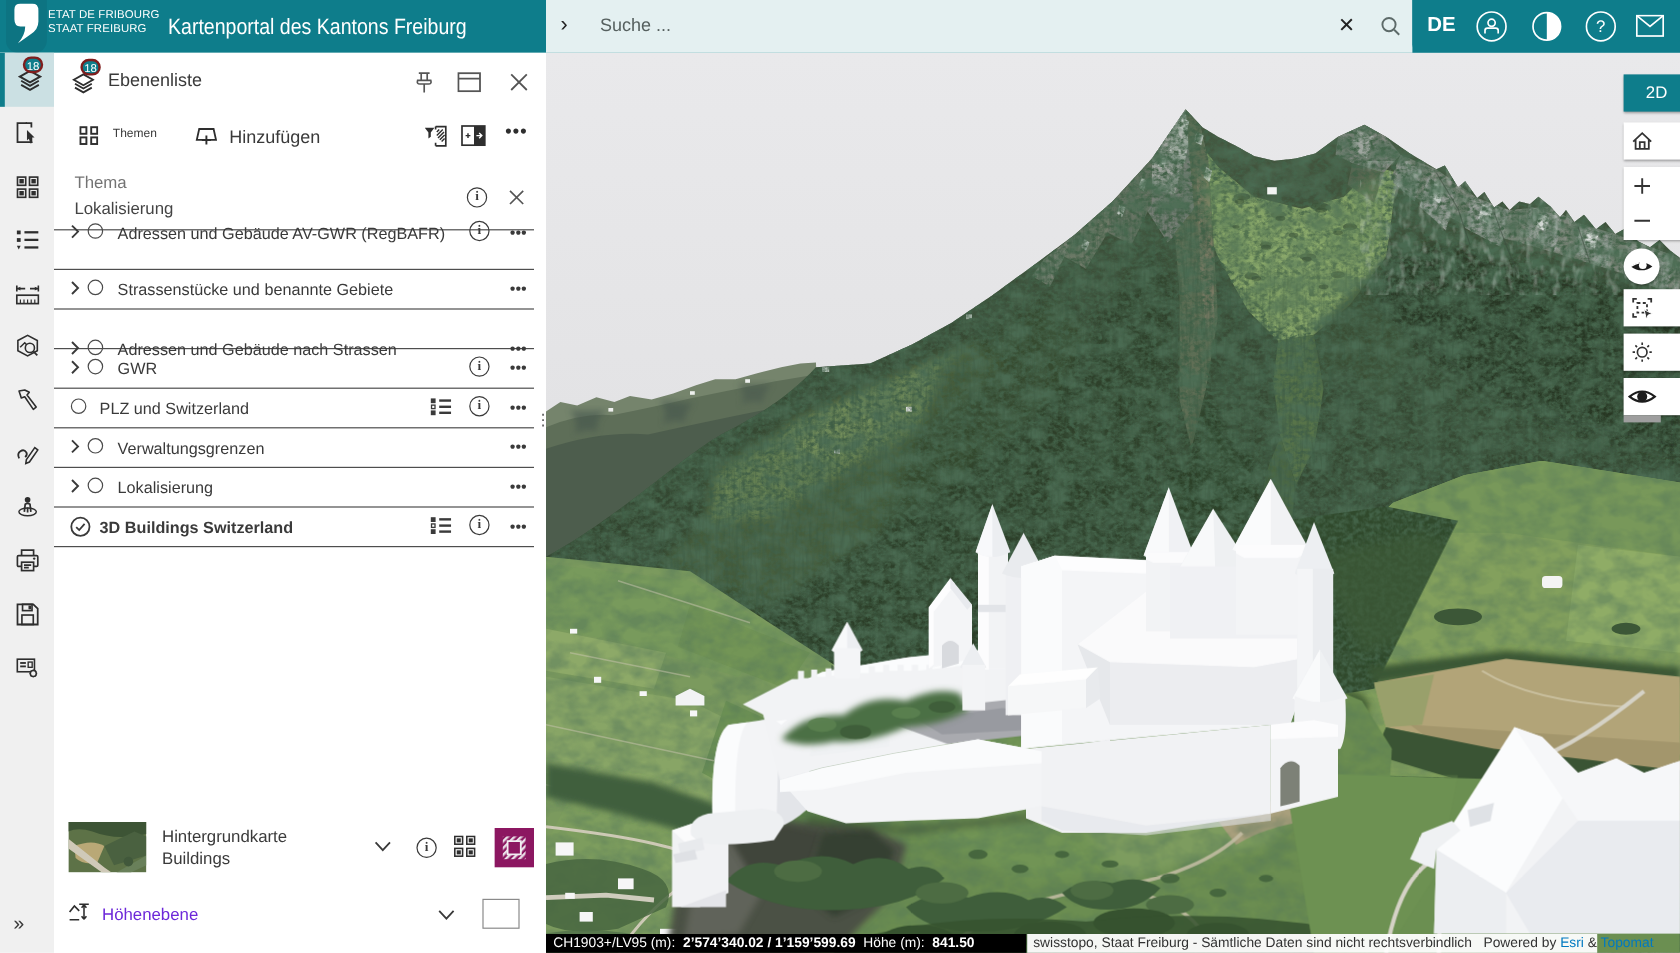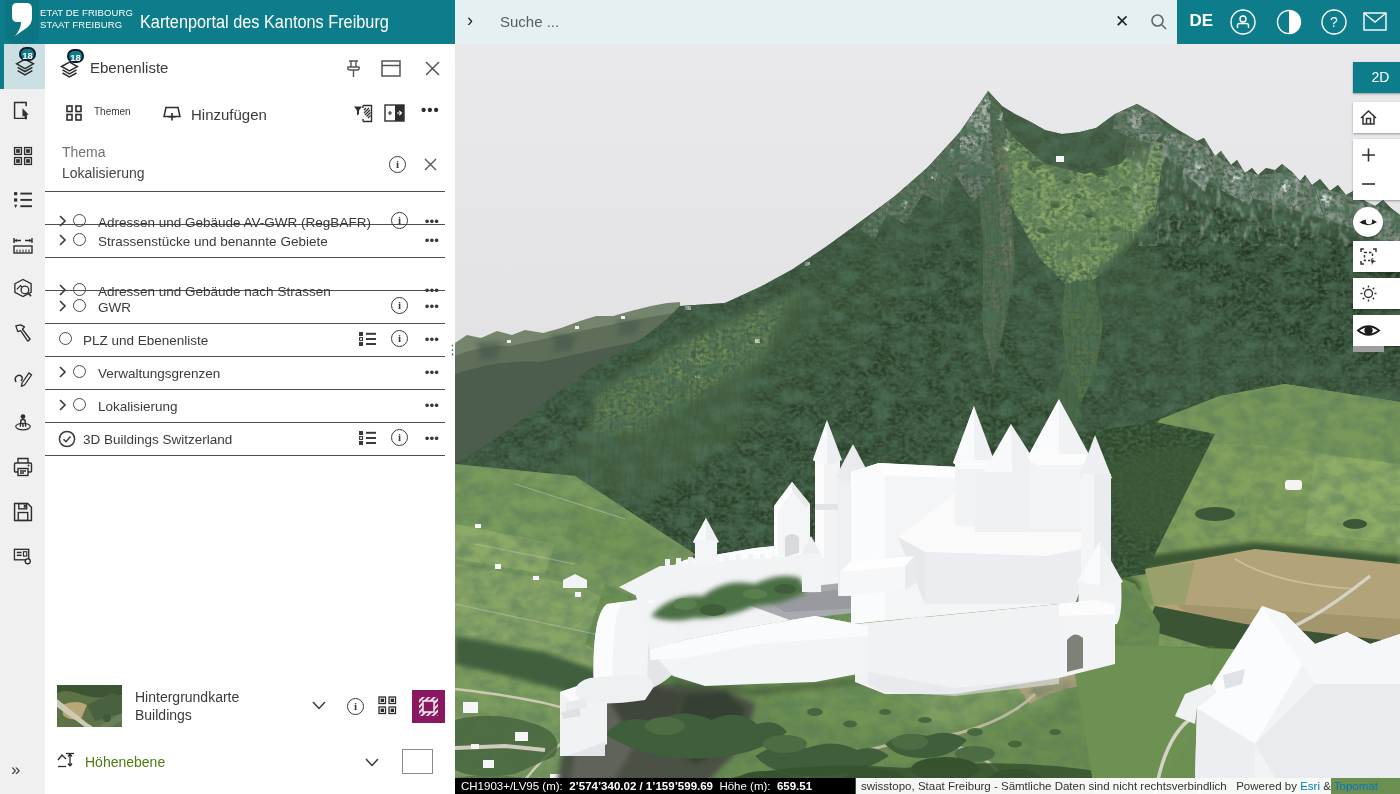--- a/index.html
+++ b/index.html
@@ -15,21 +15,21 @@
   #searchbar .ph { position:absolute; left:45px; top:13px; color:#56605f; font-size:15px; }
   #searchbar .x { position:absolute; left:660px; top:11px; color:#222; font-size:17px; }
   #hdr-right { position:absolute; right:0; top:0; width:223px; height:43px; background:#0e7d8b; border-radius:0 0 0 6px; }
   .hic { position:absolute; top:9px; }
   
   #rail { position:absolute; left:0; top:44px; width:45px; height:750px; background:#f0f0f0; }
   #rail .cell1 { position:absolute; left:0; top:0; width:45px; height:45px; background:#cbe0e3; border-left:4px solid #0e7d8b; }
   .ricon { position:absolute; left:13px; width:20px; height:20px; }
   
   #panel { position:absolute; left:45px; top:44px; width:410px; height:750px; background:#fff; }
-  .badge { position:absolute; background:#0e7d8b; color:#fff; font-size:9.5px; font-weight:bold; border-radius:8px; height:14px; min-width:17px; text-align:center; line-height:14px; border:2px solid #0f172a; }
+  .badge { position:absolute; background:#0e7d8b; color:#fff; font-size:9.5px; font-weight:normal; border-radius:8px; height:14px; min-width:17px; text-align:center; line-height:14px; border:2px solid #7f1d1d; }
   #panel .title { position:absolute; left:45px; top:15px; font-size:15px; color:#3a3a3a; }
   .row-sep { position:absolute; left:0; right:10px; border-top:1px solid #4e4e4e; }
   .lrow { position:absolute; left:10px; width:392px; height:33px; font-size:13.5px; color:#3a3a3a; }
   .lrow .exp { position:absolute; left:3px; top:9px; }
   .lrow .radio { position:absolute; left:18px; top:9px; width:13px; height:13px; border:1.6px solid #4a4a4a; border-radius:50%; }
   .lrow .lbl { position:absolute; left:43px; top:10px; white-space:nowrap; }
   .lrow .dots { position:absolute; right:8px; top:9px; }
   
   .info { width:17px; height:17px; border:1.2px solid #3a3a3a; border-radius:50%; color:#3a3a3a; font-size:11px; text-align:center; line-height:15px; font-family:"Liberation Serif",serif; font-weight:bold;}
   
@@ -687,21 +687,21 @@
   <div class="row-sep" style="top:147px;"></div>
   <div class="row-sep" style="top:180px;"></div>
   <div class="row-sep" style="top:213px;"></div>
   <div class="row-sep" style="top:246px;"></div>
   <div class="row-sep" style="top:279px;"></div>
   <div class="row-sep" style="top:312px;"></div>
   <div class="row-sep" style="top:345px;"></div>
   <div class="row-sep" style="top:378px;"></div>
   <div class="row-sep" style="top:411px;"></div>
 
-  <div class="lrow" style="top:161px;">
+  <div class="lrow" style="top:133px;">
     <svg class="exp" width="9" height="14" viewBox="0 0 9 14">
         <path d="M2,2 L7,7 L2,12" fill="none" stroke="#3a3a3a" stroke-width="1.6"></path>
       </svg>
     <div class="radio"></div>
     <div class="lbl">Adressen und Gebäude AV-GWR (RegBAFR)</div>
     <div class="info abs" style="left:336px; top:7px;">i</div>
     <div class="dots">•••</div>
   </div>
   <div class="lrow" style="top:180px;">
     <svg class="exp" width="9" height="14" viewBox="0 0 9 14">
@@ -723,21 +723,21 @@
     <svg class="exp" width="9" height="14" viewBox="0 0 9 14">
         <path d="M2,2 L7,7 L2,12" fill="none" stroke="#3a3a3a" stroke-width="1.6"></path>
       </svg>
     <div class="radio"></div>
     <div class="lbl">GWR</div>
     <div class="info abs" style="left:336px; top:7px;">i</div>
     <div class="dots">•••</div>
   </div>
   <div class="lrow" style="top:279px;">
     <div class="radio" style="left:4px;"></div>
-    <div class="lbl" style="left:28px;">PLZ und Ebenenliste</div>
+    <div class="lbl" style="left:28px;">PLZ und Switzerland</div>
     <svg class="abs" style="left:303px; top:8px;" width="18" height="17" viewBox="0 0 18 17">
         <g fill="#3a3a3a">
           <rect x="1" y="1" width="4" height="4"></rect>
           <rect x="1" y="11" width="4" height="4"></rect>
           <rect x="8" y="1.8" width="10" height="2"></rect>
           <rect x="8" y="7" width="10" height="2"></rect>
           <rect x="8" y="12" width="10" height="2"></rect>
           <rect x="1.6" y="6.6" width="2.9" height="2.9" fill="none" stroke="#3a3a3a" stroke-width="1.1"></rect>
         </g>
       </svg>
@@ -758,21 +758,21 @@
       </svg>
     <div class="radio"></div>
     <div class="lbl">Lokalisierung</div>
     <div class="dots">•••</div>
   </div>
   <div class="lrow" style="top:378px;">
     <svg class="abs" style="left:3px; top:8px;" width="18" height="18" viewBox="0 0 18 18">
         <circle cx="9" cy="9" r="7.6" fill="none" stroke="#3a3a3a" stroke-width="1.5"></circle>
         <path d="M5.5,9.2 L8,11.7 L12.5,6.5" fill="none" stroke="#3a3a3a" stroke-width="1.5"></path>
       </svg>
-    <div class="lbl" style="left:28px;">3D Buildings Switzerland</div>
+    <div class="lbl" style="left:28px;font-weight:bold;">3D Buildings Switzerland</div>
     <svg class="abs" style="left:303px; top:8px;" width="18" height="17" viewBox="0 0 18 17">
         <g fill="#3a3a3a">
           <rect x="1" y="1" width="4" height="4"></rect>
           <rect x="1" y="11" width="4" height="4"></rect>
           <rect x="8" y="1.8" width="10" height="2"></rect>
           <rect x="8" y="7" width="10" height="2"></rect>
           <rect x="8" y="12" width="10" height="2"></rect>
           <rect x="1.6" y="6.6" width="2.9" height="2.9" fill="none" stroke="#3a3a3a" stroke-width="1.1"></rect>
         </g>
       </svg>
@@ -821,21 +821,21 @@
     <rect x="11" y="11" width="11" height="11" fill="#8c1761"></rect>
     <path d="M11,11 H22 V22 H11 Z" fill="none" stroke="#f2eef2" stroke-width="1.5"></path>
   </svg>
 
   <svg class="abs" style="left:12px; top:707px;" width="18" height="18" viewBox="0 0 18 18">
       <path d="M1,9 L5,4 L9,8" fill="none" stroke="#2e2e2e" stroke-width="1.4"></path>
       <path d="M13,3 V15 M13,3 L11,5.5 M13,3 L15,5.5 M13,15 L11,12.5 M13,15 L15,12.5" stroke="#2e2e2e" stroke-width="1.3" fill="none"></path>
       <path d="M9,2.5 H17" stroke="#2e2e2e" stroke-width="1.3"></path>
       <path d="M1,15.5 H9" stroke="#2e2e2e" stroke-width="1.3"></path>
     </svg>
-  <div class="abs" style="left:40px; top:710px; font-size:14px; color:#4d7c0f;">Höhenebene</div>
+  <div class="abs" style="left:40px; top:710px; font-size:14px; color:#6d28d9;">Höhenebene</div>
   <svg class="abs" style="left:320px; top:714px;" width="14" height="9" viewBox="0 0 14 9">
       <path d="M1,1 L7,7.5 L13,1" fill="none" stroke="#3a3a3a" stroke-width="1.5"></path>
     </svg>
   <div class="abs" style="left:357px; top:705px; width:31px; height:25px; background:#fff; border:1px solid #8a8a8a;"></div>
 </div>
 
 <div class="mbtn" style="top:62px; background:#0e7d8b; color:#fff; font-size:14px; text-align:center; line-height:31px;">2D</div>
 <div class="mbtn" style="top:102px;"><svg width="31" height="31" viewBox="0 0 31 31">
       <path d="M8,16 L15.5,9 L23,16 M10,14.5 V22 H21 V14.5 M13.5,22 V16.5 H17.5 V22" fill="none" stroke="#333" stroke-width="1.5"></path>
     </svg></div>
@@ -867,14 +867,14 @@
         <path d="M15.5,7.5 V9.5 M15.5,21.5 V23.5 M7.5,15.5 H9.5 M21.5,15.5 H23.5 M9.8,9.8 l1.4,1.4 M19.8,19.8 l1.4,1.4 M21.2,9.8 l-1.4,1.4 M11.2,19.8 l-1.4,1.4"></path>
       </g>
     </svg></div>
 <div class="mbtn" style="top:315px;"><svg width="31" height="31" viewBox="0 0 31 31">
       <path d="M5,15.5 Q15.5,7 26,15.5 Q15.5,24 5,15.5 Z" fill="none" stroke="#1c1c1c" stroke-width="1.8"></path>
       <circle cx="15.5" cy="15.5" r="4.2" fill="#1c1c1c"></circle>
     </svg></div>
 <div class="abs" style="left:1353px; top:346px; width:31px; height:6px; background:#9e9e9e;"></div>
 
 <div style="position:absolute; left:446px; top:346px; width:4px; color:#555; font-size:13px; line-height:7px; letter-spacing:0;">⋮</div>
-<div id="coords">CH1903+/LV95 (m):&nbsp; <b>2’574’340.02 / 1’159’599.69</b>&nbsp; Höhe (m):&nbsp; <b>659.51</b></div>
+<div id="coords">CH1903+/LV95 (m):&nbsp; <b>2’574’340.02 / 1’159’599.69</b>&nbsp; Höhe (m):&nbsp; <b>841.50</b></div>
 <div id="attrib">swisstopo, Staat Freiburg - Sämtliche Daten sind nicht rechtsverbindlich&nbsp;&nbsp; Powered by <a>Esri</a> &amp; <a>Topomat</a></div>
 
 </body></html>

